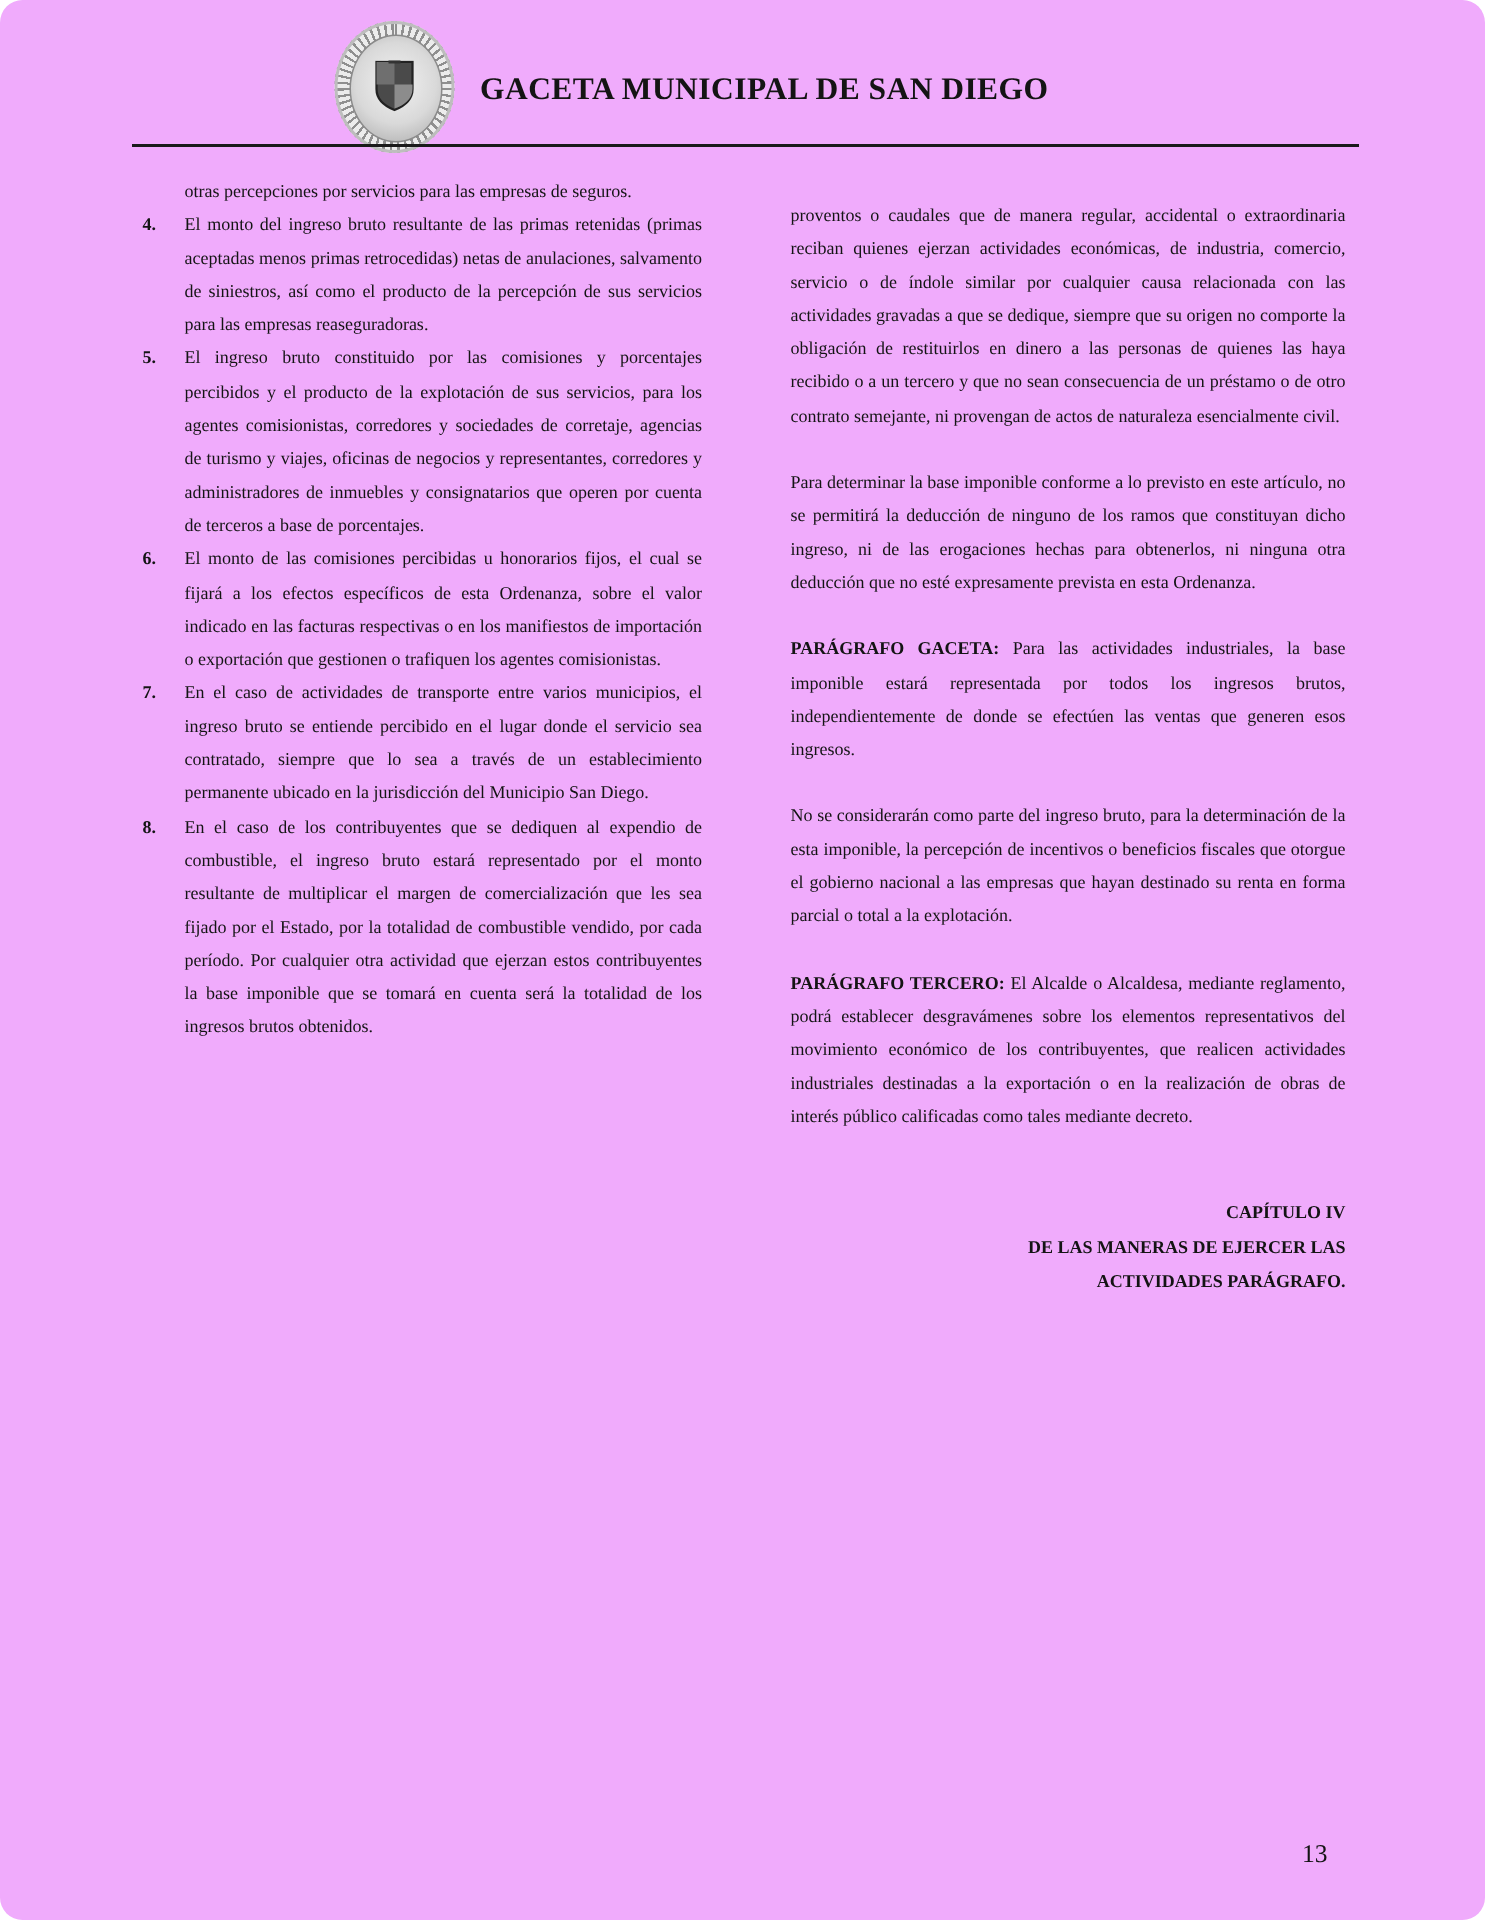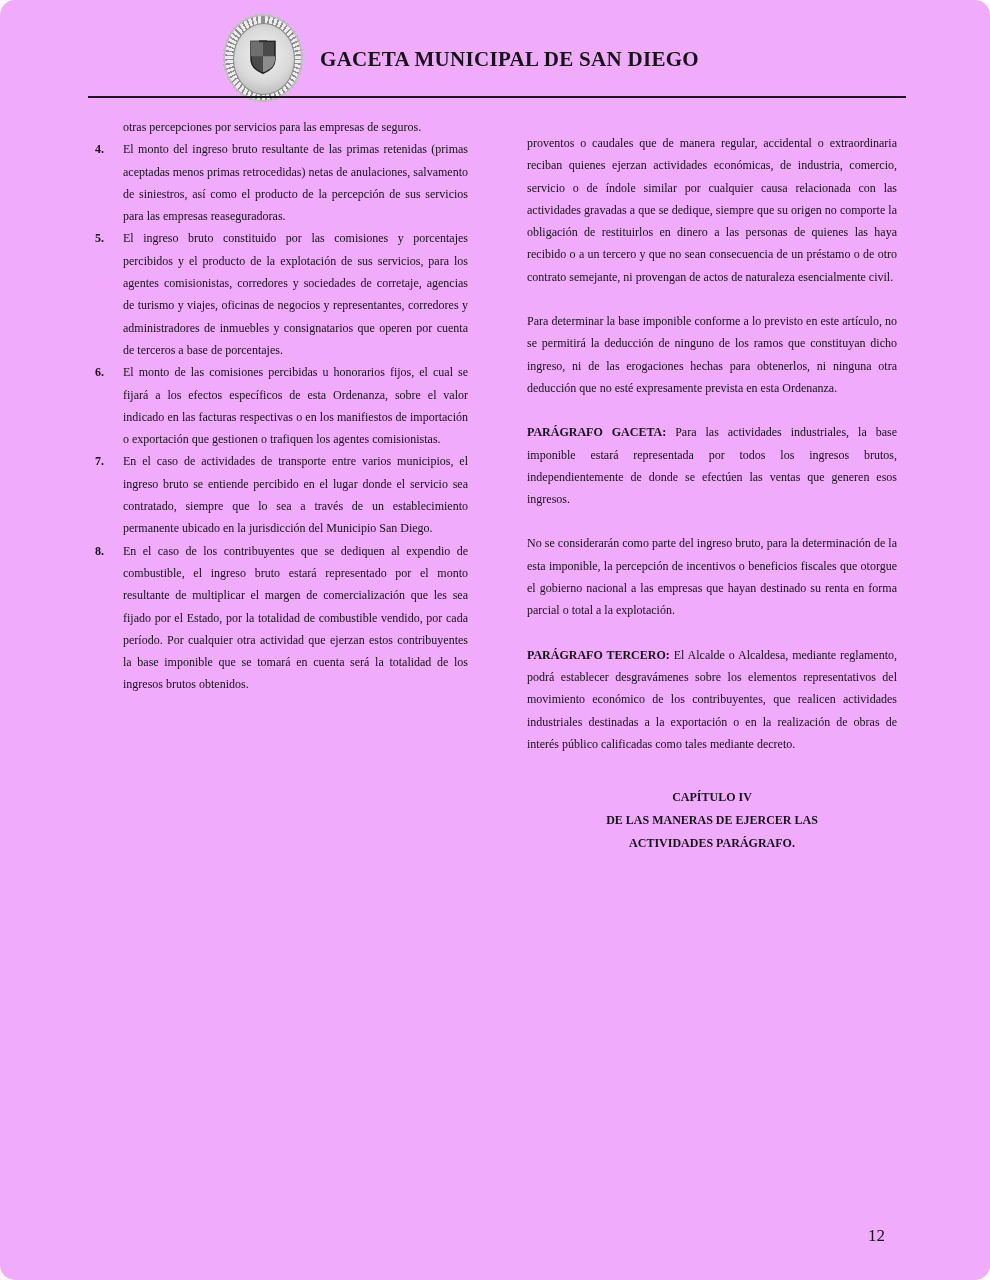--- a/index.html
+++ b/index.html
@@ -49,22 +49,22 @@
   .col-right{left:527px;width:370px;}
 
   .cont-par{padding-left:28px;margin:0;}
   .li{position:relative;padding-left:28px;margin:0;}
   .li .num{position:absolute;left:0;top:0;font-weight:700;}
   .lead{font-weight:700;}
   .par{margin:16px 0 22px 0;}
   .par-top{margin-top:26px;}
 
   .chapter{
-    margin-top:31px;
-    text-align:center;font-weight:700;line-height:23px;
+    margin-top:42px;
+    text-align:right;font-weight:700;line-height:23px;
   }
   .chapter div{margin:0;}
 
   
   .page-number{
     position:absolute;left:868px;top:1226px;
     font-size:17px;
   }
 </style>
 </head>
@@ -135,15 +135,15 @@
       <span>El Alcalde o Alcaldesa, mediante reglamento, podrá establecer desgravámenes sobre los elementos representativos del movimiento económico de los contribuyentes, que realicen actividades industriales destinadas a la exportación o en la realización de obras de interés público calificadas como tales mediante decreto.</span>
     </p>
 
     <div class="chapter">
       <div>CAPÍTULO IV</div>
       <div>DE LAS MANERAS DE EJERCER LAS</div>
       <div>ACTIVIDADES PARÁGRAFO.</div>
     </div>
   </div>
 
-  <div class="page-number">12</div>
+  <div class="page-number">13</div>
 
 </div>
 
 </body></html>

